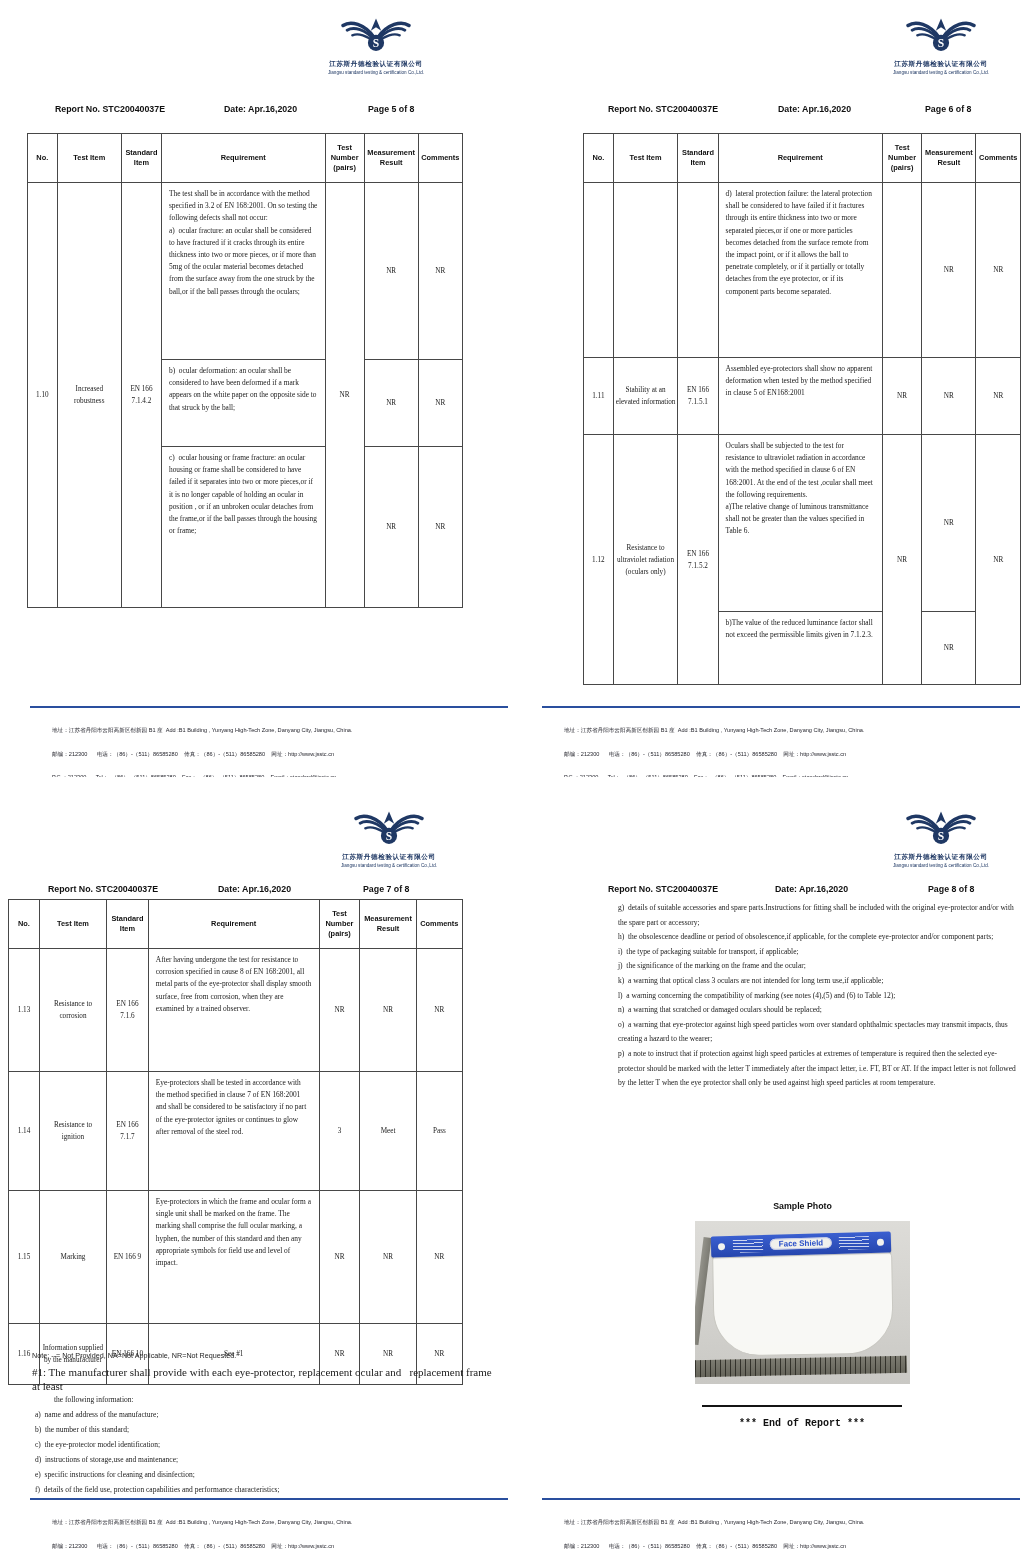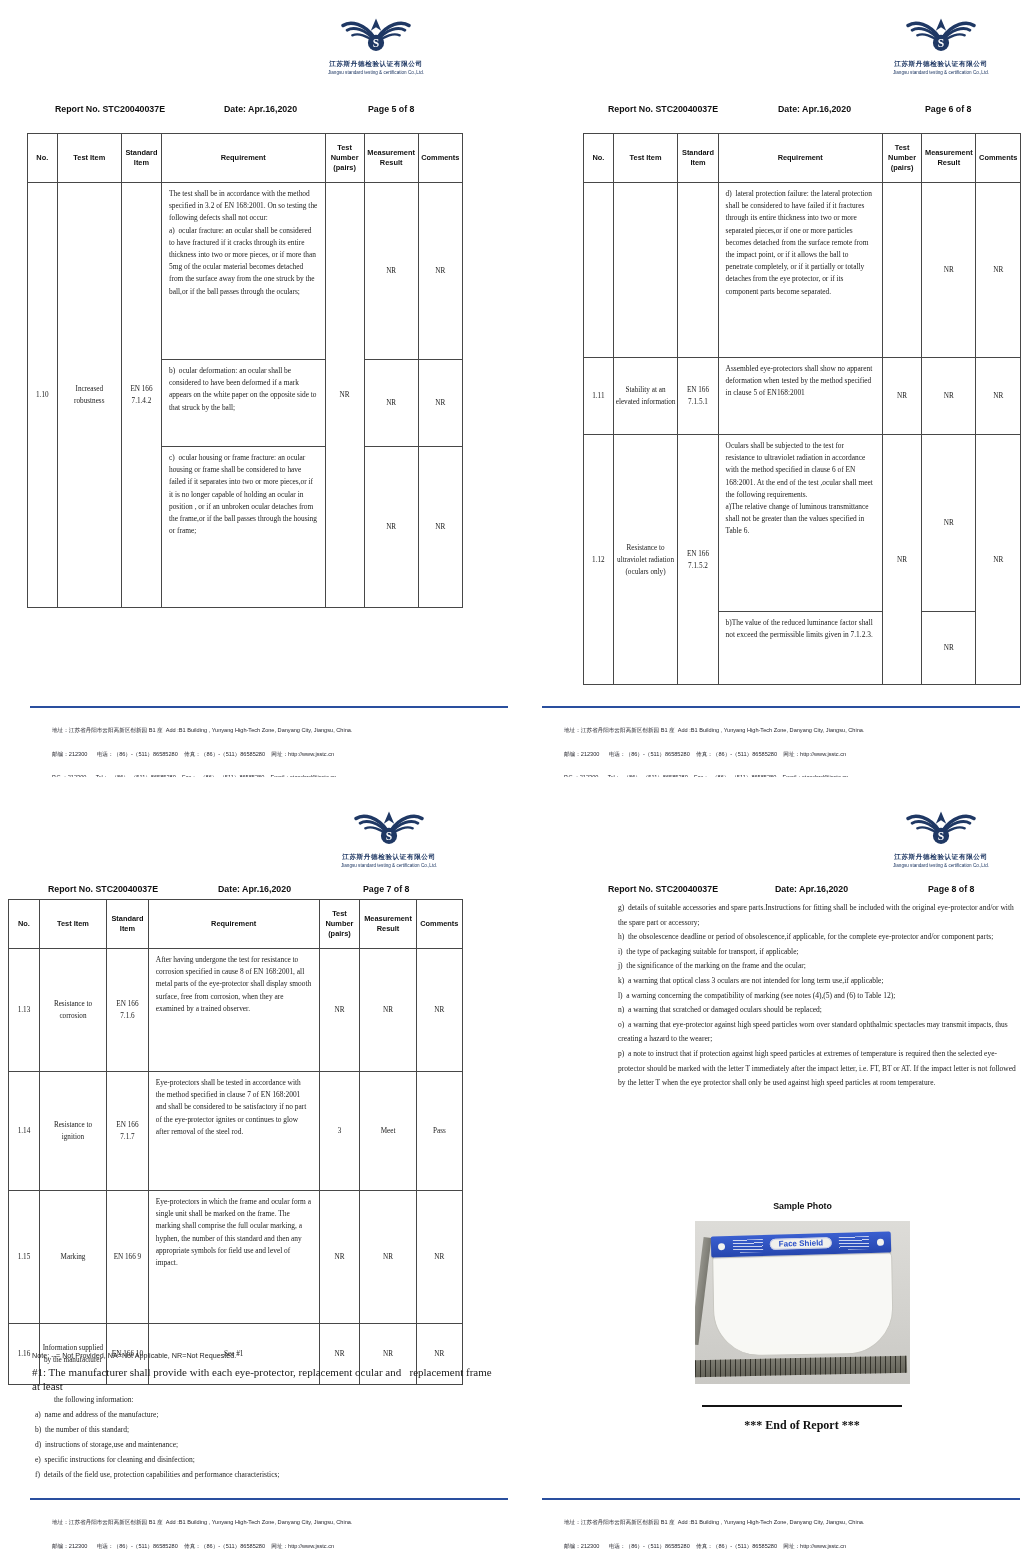--- a/index.html
+++ b/index.html
@@ -59,21 +59,21 @@
   .band{position:absolute;left:16px;top:13px;width:180px;height:21px;background:linear-gradient(180deg,#3a5fd0,#2646ae);border-radius:2px;transform:rotate(-1.6deg);box-shadow:0 1px 1px rgba(0,0,0,.25);}
   .band-hole{position:absolute;top:7px;width:7px;height:7px;border-radius:50%;background:#f2f2ee;}
   .hole-l{left:7px}.hole-r{right:7px}
   .band-pill{position:absolute;left:50%;top:3.5px;transform:translateX(-50%);background:#f1f1ec;border-radius:8px;padding:1px 9px;font-family:"Liberation Sans",sans-serif;font-weight:bold;font-size:8px;color:#2b50c8;white-space:nowrap;box-shadow:inset 0 0 0 1px #c6cbe8;}
   .band-script{position:absolute;top:4px;width:30px;height:13px;background:repeating-linear-gradient(to bottom,rgba(255,255,255,.75) 0 1px,transparent 1px 3.2px);}
   .script-l{left:22px}.script-r{right:22px}
   .ruler-h{position:absolute;left:0;bottom:9px;width:212px;height:17px;background:linear-gradient(180deg,#7c7b71,#66655b);transform:rotate(-1.2deg);}
   .ruler-h:after{content:"";position:absolute;inset:0;background:repeating-linear-gradient(to right,rgba(35,34,28,.8) 0 1px,transparent 1px 5px);}
   .ruler-v{position:absolute;left:2px;top:16px;width:8px;height:108px;background:linear-gradient(90deg,#94938b,#7b7a72);transform:rotate(7deg);}
   .photo-underline{position:absolute;left:190px;top:628px;width:200px;height:2px;background:#141414;}
-  .end-report{position:absolute;left:160px;top:641px;width:260px;text-align:center;font-family:Liberation Serif, serif;font-weight:bold;font-size:12px;color:#111;}
+  .end-report{position:absolute;left:160px;top:641px;width:260px;text-align:center;font-family:Liberation Mono, monospace;font-weight:bold;font-size:10px;color:#111;}
 
   
   .page-footer{position:absolute;left:30px;right:4px;}
   .row-top .page-footer{top:706px}
   .row-bottom .page-footer{top:721px}
   .f-top{height:2px;background:#2a4f9e;margin-bottom:3px;}
   .f-lines{padding-left:22px;font-family:"Liberation Sans",sans-serif;font-size:5.6px;line-height:7.9px;color:#26262e;white-space:pre;}
 </style>
 </head>
 <body>
@@ -336,20 +336,21 @@
       </tr>
       </tbody>
     </table>
 
     <div class="p7-notes">
       <div class="note-line">Note: --= Not Provided, NA=Not Applicable, NR=Not Requested.</div>
       <div class="hash-line">#1: The manufacturer shall provide with each eye-protector, replacement ocular and   replacement frame at least</div>
       <div class="hash-cont">the following information:</div>
       <div class="mfr-item">a)  name and address of the manufacture;</div>
       <div class="mfr-item">b)  the number of this standard;</div>
+      <div class="mfr-item">c)  the eye-protector model identification;</div>
       <div class="mfr-item">d)  instructions of storage,use and maintenance;</div>
       <div class="mfr-item">e)  specific instructions for cleaning and disinfection;</div>
       <div class="mfr-item">f)  details of the field use, protection capabilities and performance characteristics;</div>
     </div>
 
     <footer class="page-footer">
       <div class="f-top"></div>
       <div class="f-lines">
         <div>地址：江苏省丹阳市云阳高新区创新园 B1 座  Add :B1 Building , Yunyang High-Tech Zone, Danyang City, Jiangsu, China.</div>
         <div>邮编：212300      电话：（86）-（511）86585280    传真：（86）-（511）86585280    网址：http://www.jsstc.cn</div>

